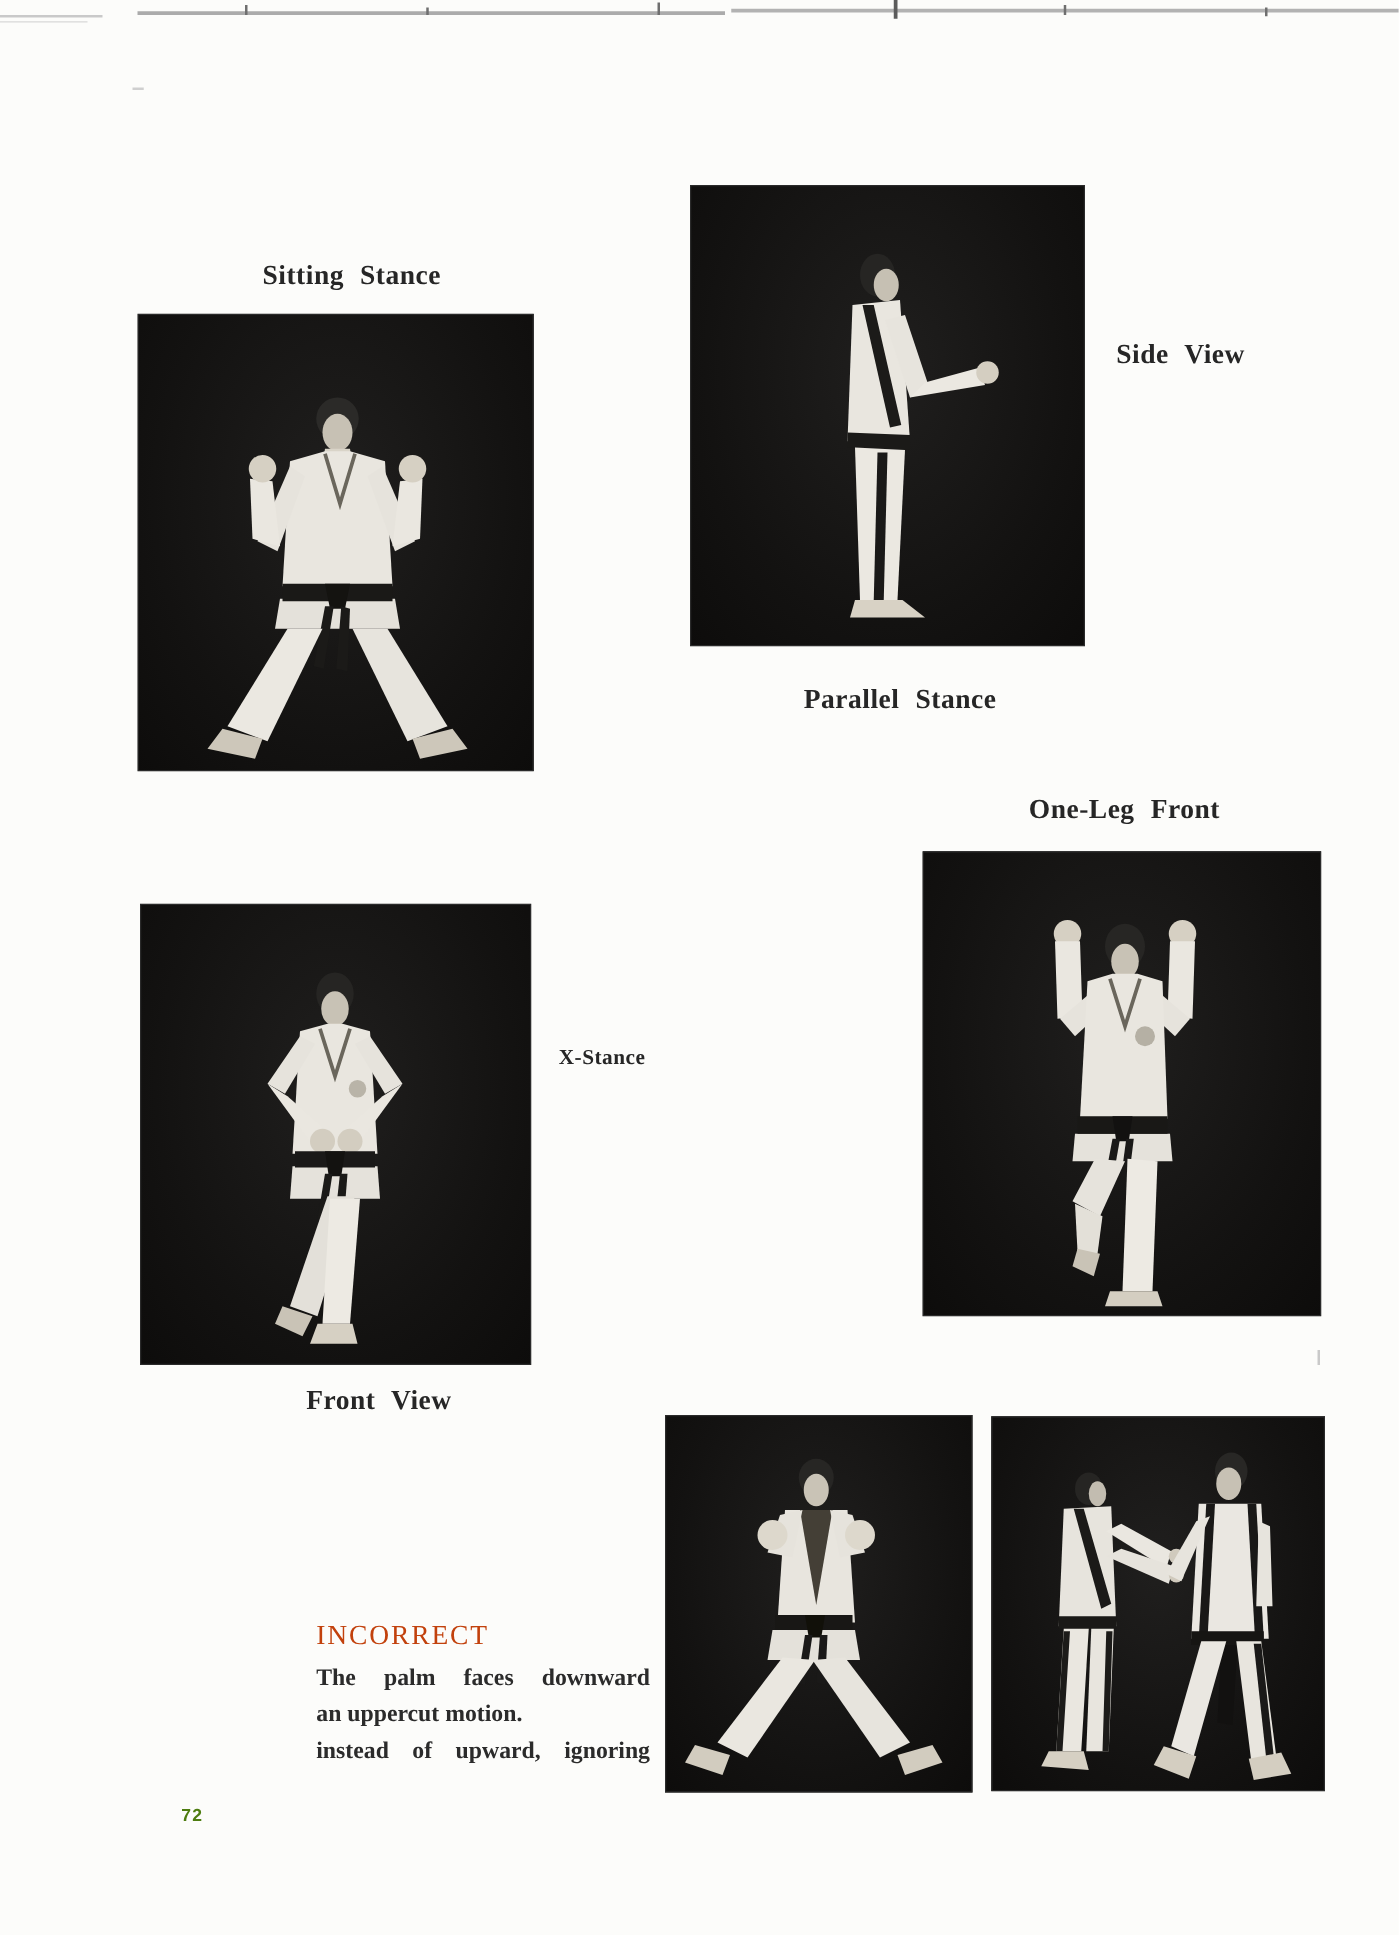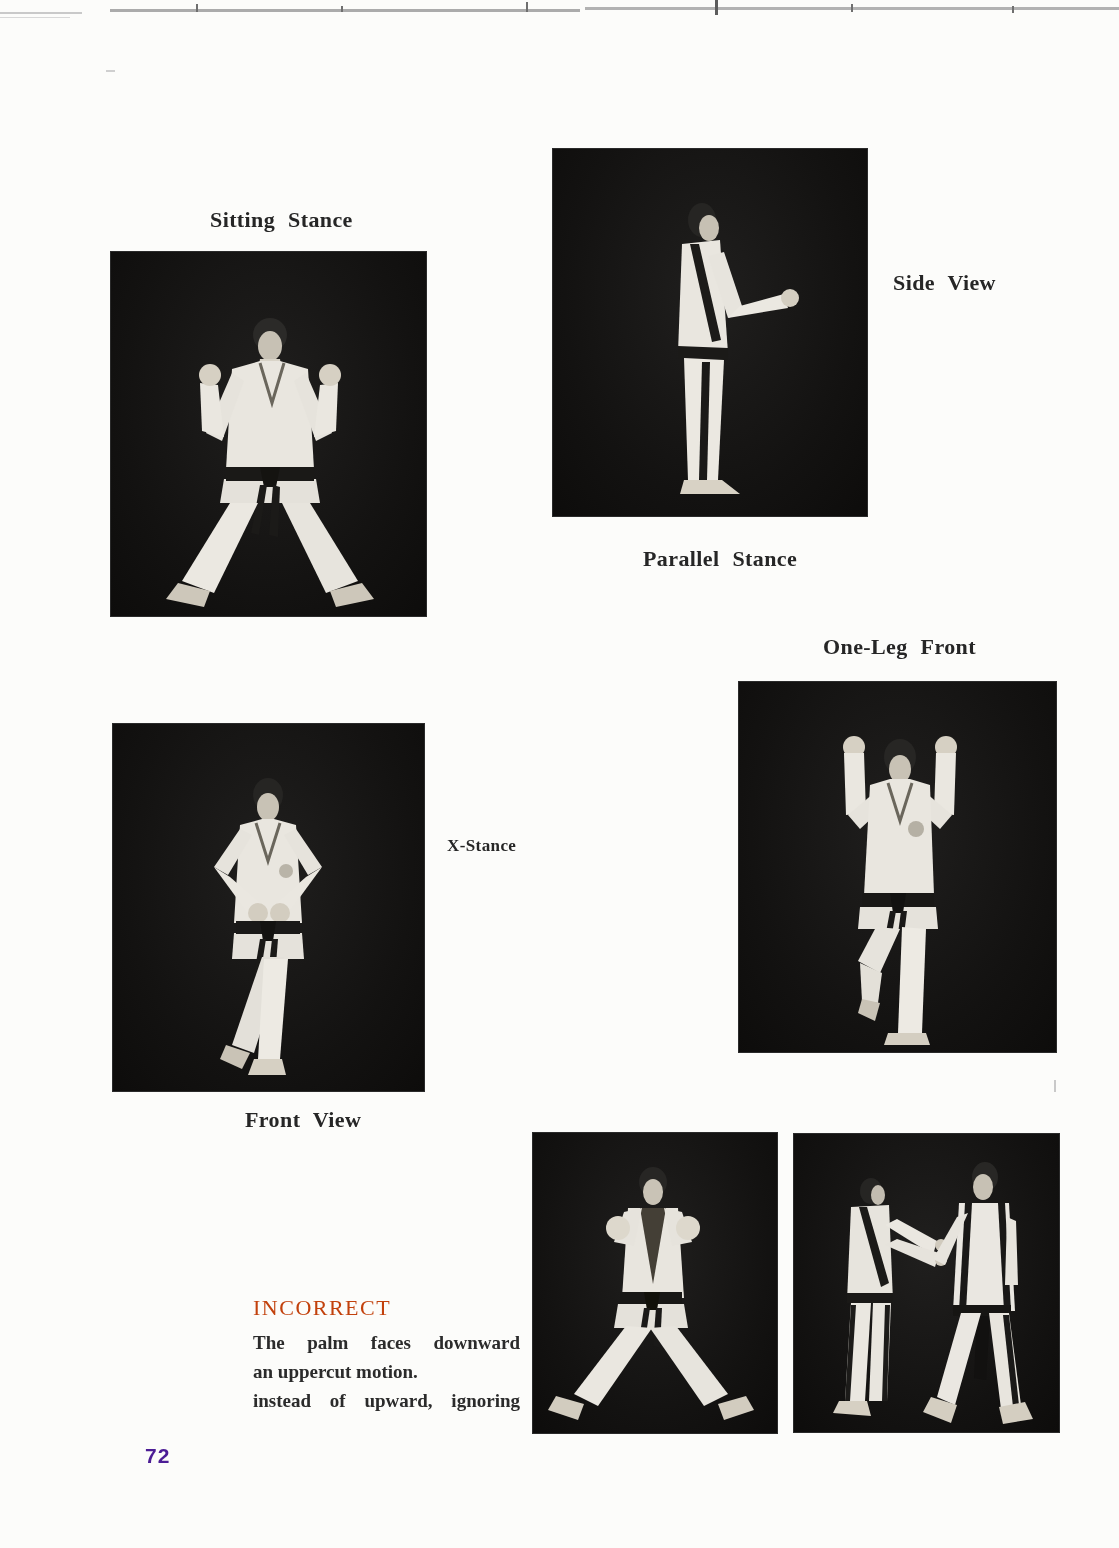--- a/index.html
+++ b/index.html
@@ -35,21 +35,21 @@
   .note-line{
     font-size:19px;font-weight:bold;line-height:29px;
     font-family:"Liberation Serif",serif;
   }
   .just{text-align:justify;text-align-last:justify;}
   .note-line.first{margin-top:7px;}
 
   .pagenum{
     position:absolute;left:145px;top:1444px;
     font-family:"Liberation Sans",sans-serif;font-weight:bold;
-    font-size:21px;color:#4c1d95;letter-spacing:1px;
+    font-size:14px;color:#4d7c0f;letter-spacing:1px;
   }
 </style>
 </head>
 <body>
 
 <div class="page">
 
   <div>
     <div class="scanline" style="left:0;top:12px;width:82px;height:2px;background:#c9c9c9;"></div>
     <div class="scanline" style="left:110px;top:9px;width:470px;height:3px;"></div>

